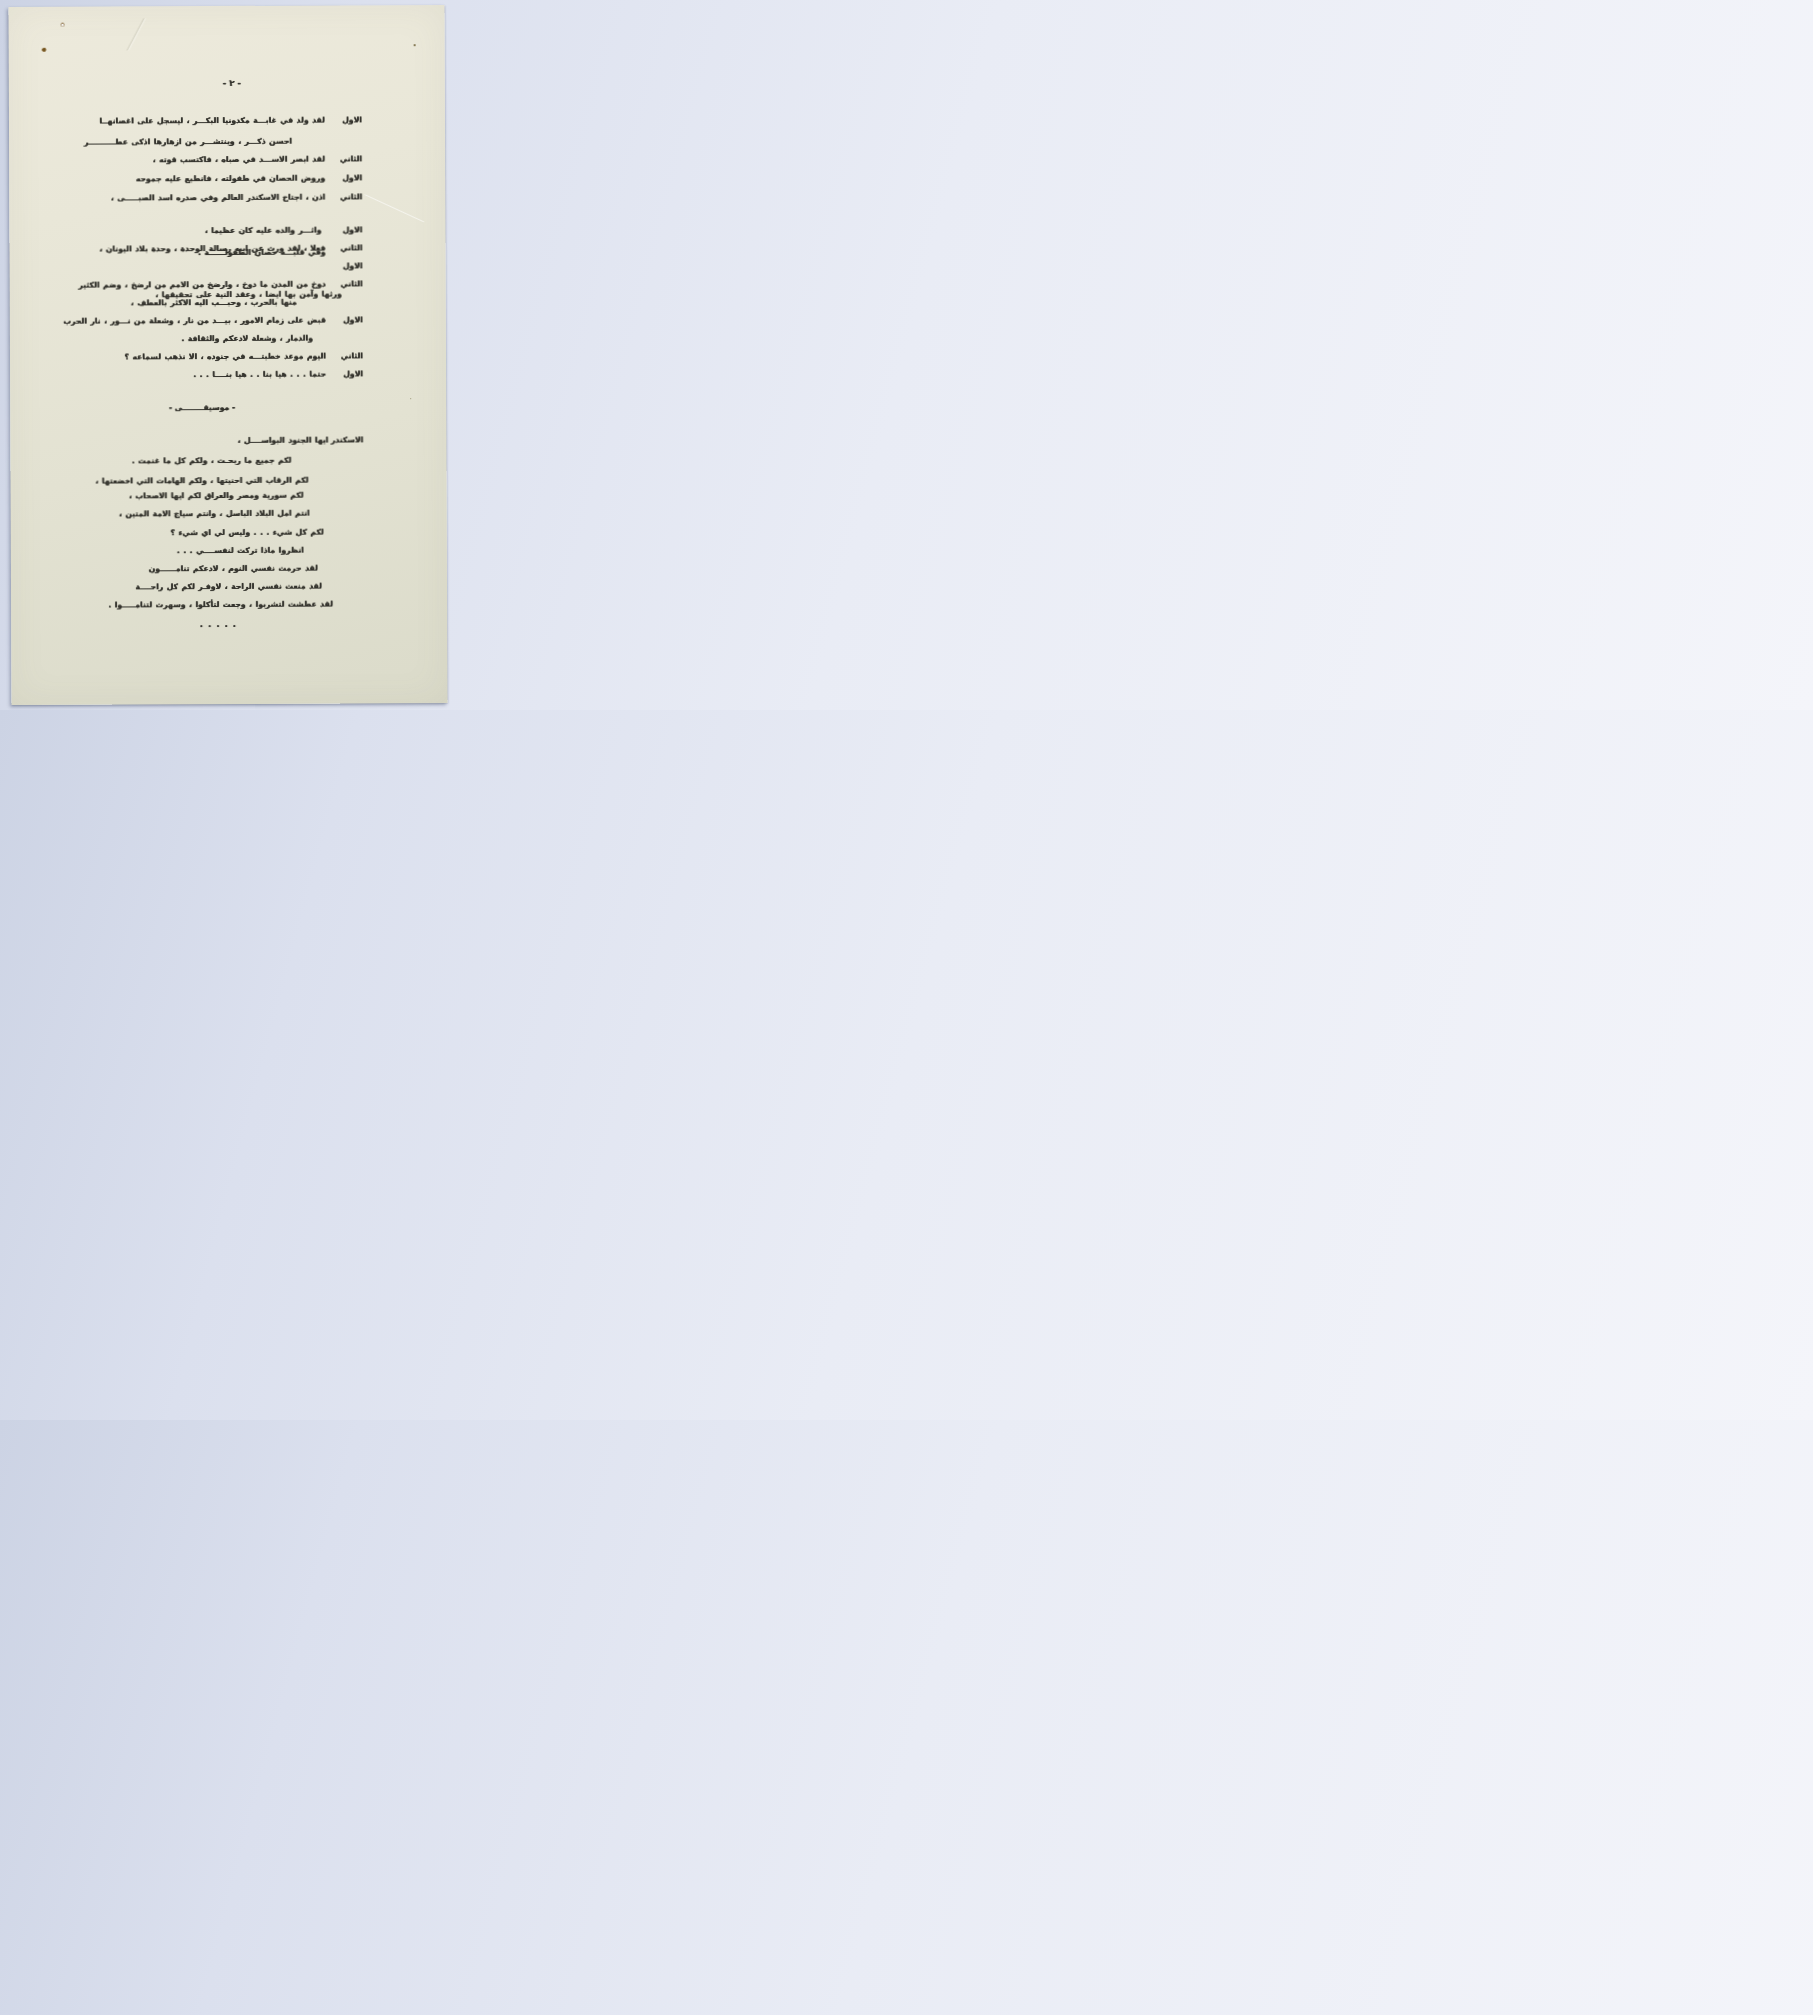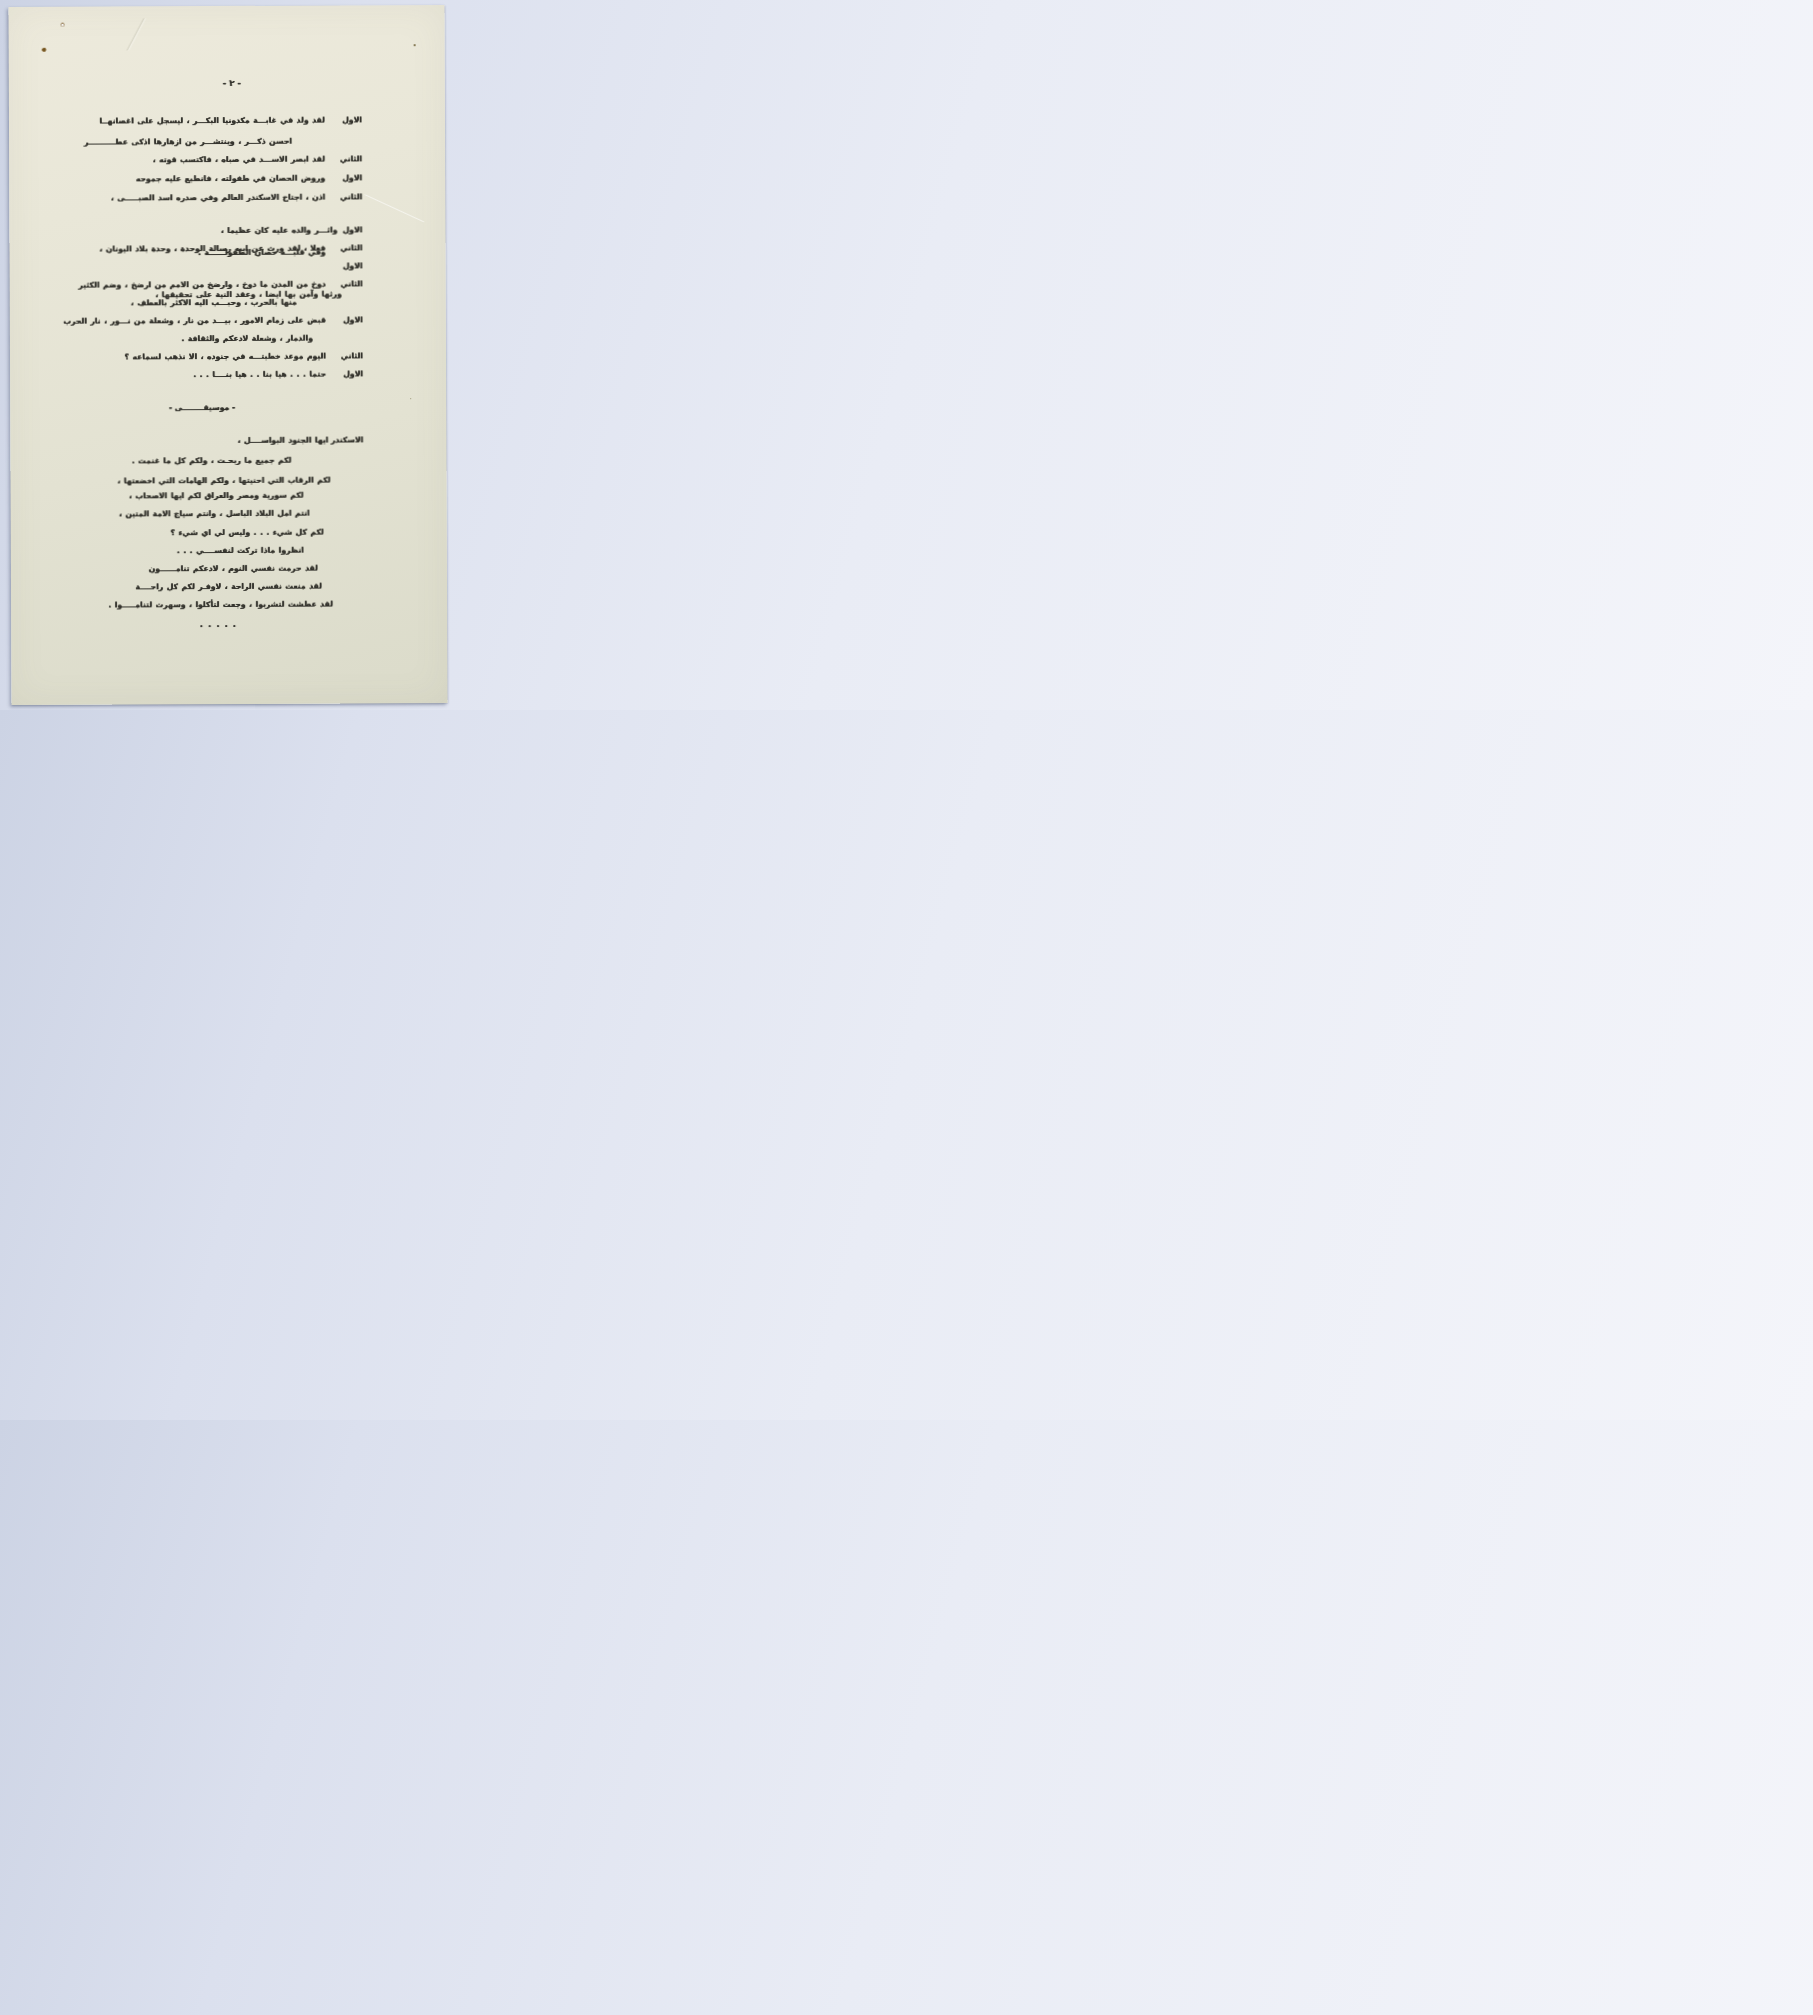--- a/index.html
+++ b/index.html
@@ -75,21 +75,21 @@
       </div>
       <div class="line" style="top: 187px;">
         <span class="speaker" style="right: 83px;">الثاني</span>
         <span class="text" style="right: 120px;">اذن ، اجتاح الاسكندر العالم وفي صدره اسد الصبـــــى ،</span>
       </div>
       <div class="line" style="top: 202px;">
         <span class="text" style="right: 120px; margin-top: 40px;">وفي قلبـــه حصان الطفولــــــة .</span>
       </div>
       <div class="line" style="top: 220px;">
         <span class="speaker" style="right: 83px;">الاول</span>
-        <span class="text" style="right: 108px;">واثـــر والده عليه كان عظيما ،</span>
+        <span class="text" style="right: 124px;">واثـــر والده عليه كان عظيما ،</span>
       </div>
       <div class="line" style="top: 238px;">
         <span class="speaker" style="right: 83px;">الثاني</span>
         <span class="text" style="right: 120px; margin-left: 18px;">فعلا ، لقد ورث عن ابيه رسالة الوحدة ، وحدة بلاد اليونان ،</span>
       </div>
       <div class="line" style="top: 256px;">
         <span class="speaker" style="right: 83px;">الاول</span>
         <span class="text" style="right: 104px; margin-top: 28px;">ورثها وآمن بها ايضا ، وعقد النية على تحقيقها ،</span>
       </div>
       <div class="line" style="top: 274px;">
@@ -115,21 +115,21 @@
         <span class="text" style="right: 120px;">حتما . . . هيا بنا . . هيا بنــــا . . .</span>
       </div>
       <div class="line" style="top: 430px;">
         <span class="speaker" style="right: 83px;">الاسكندر</span>
         <span class="text" style="right: 118px;">ايها الجنود البواســــل ،</span>
       </div>
       <div class="line" style="top: 450px;">
         <span class="text" style="right: 155px;">لكم جميع ما ربحـت ، ولكم كل ما غنمت .</span>
       </div>
       <div class="line" style="top: 470px;">
-        <span class="text" style="right: 116px;">لكم الرقاب التي احنيتها ، ولكم الهامات التي اخضعتها ،</span>
+        <span class="text" style="right: 138px;">لكم الرقاب التي احنيتها ، ولكم الهامات التي اخضعتها ،</span>
       </div>
       <div class="line" style="top: 485px;">
         <span class="text" style="right: 143px;">لكم سورية ومصر والعراق لكم ايها الاصحاب ،</span>
       </div>
       <div class="line" style="top: 503px;">
         <span class="text" style="right: 137px;">انتم امل البلاد الباسل ، وانتم سياج الامة المتين ،</span>
       </div>
       <div class="line" style="top: 522px;">
         <span class="text" style="right: 123px;">لكم كل شيء . . . وليس لي اي شيء ؟</span>
       </div>

